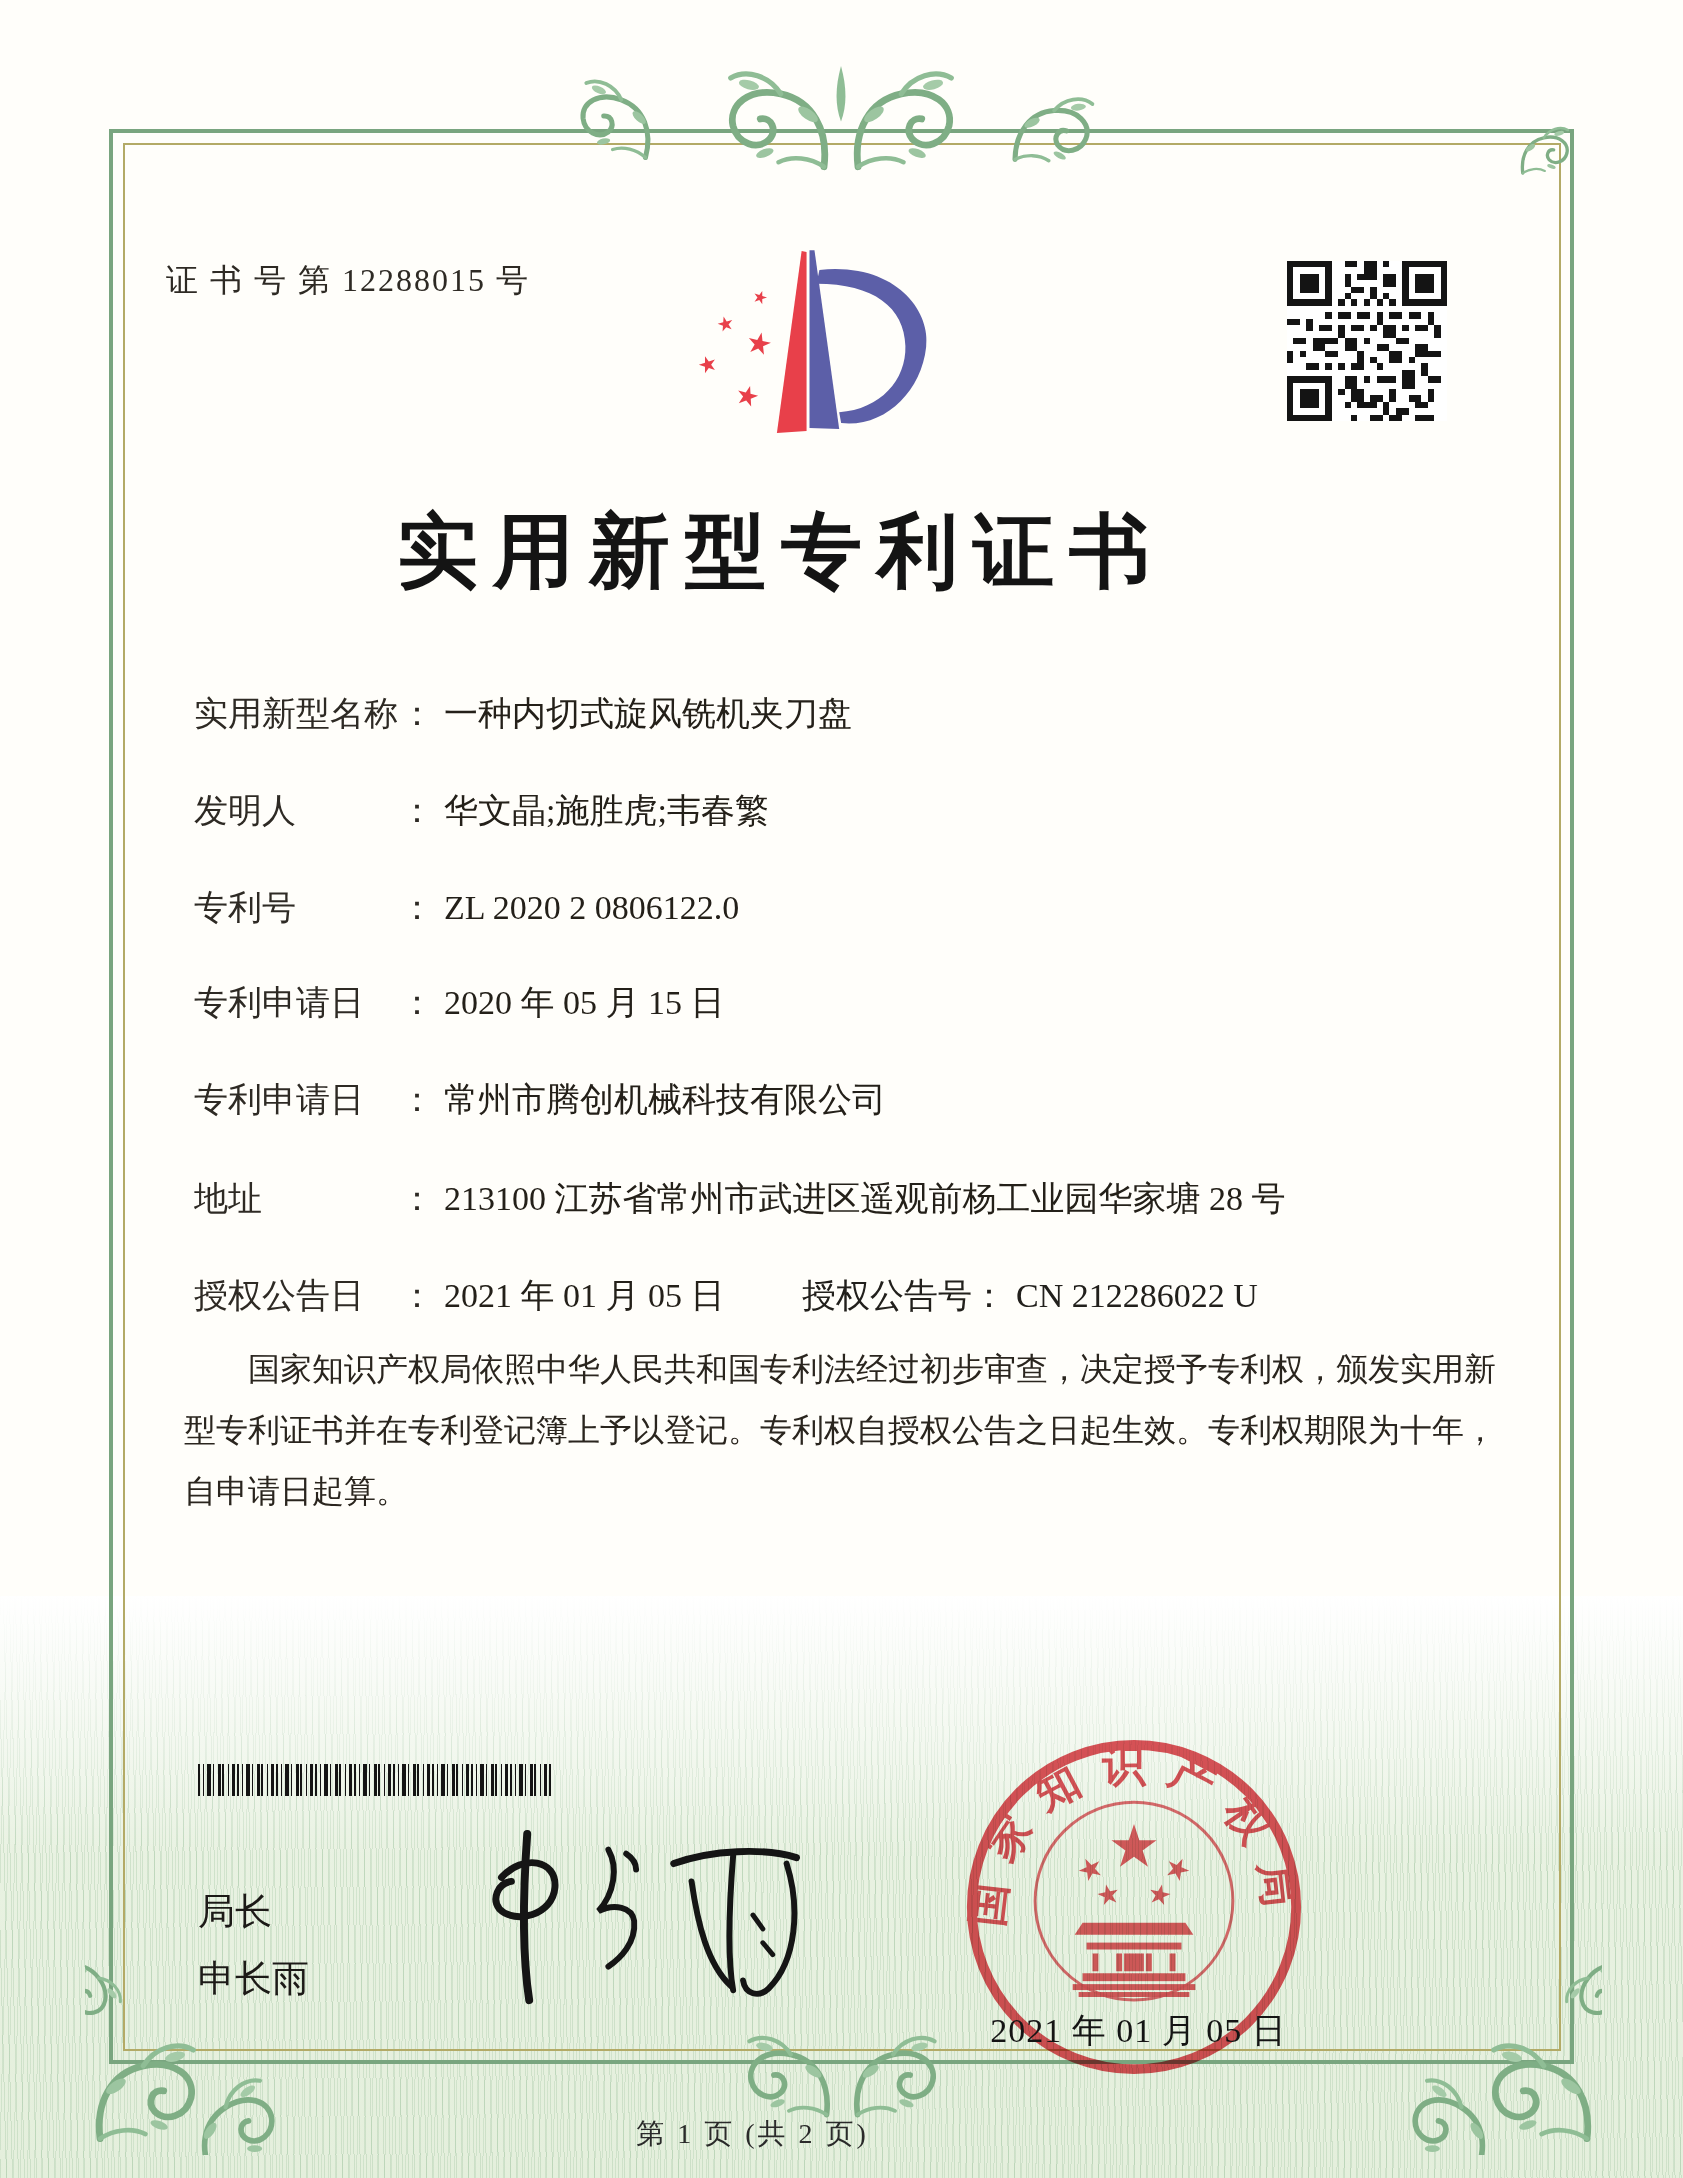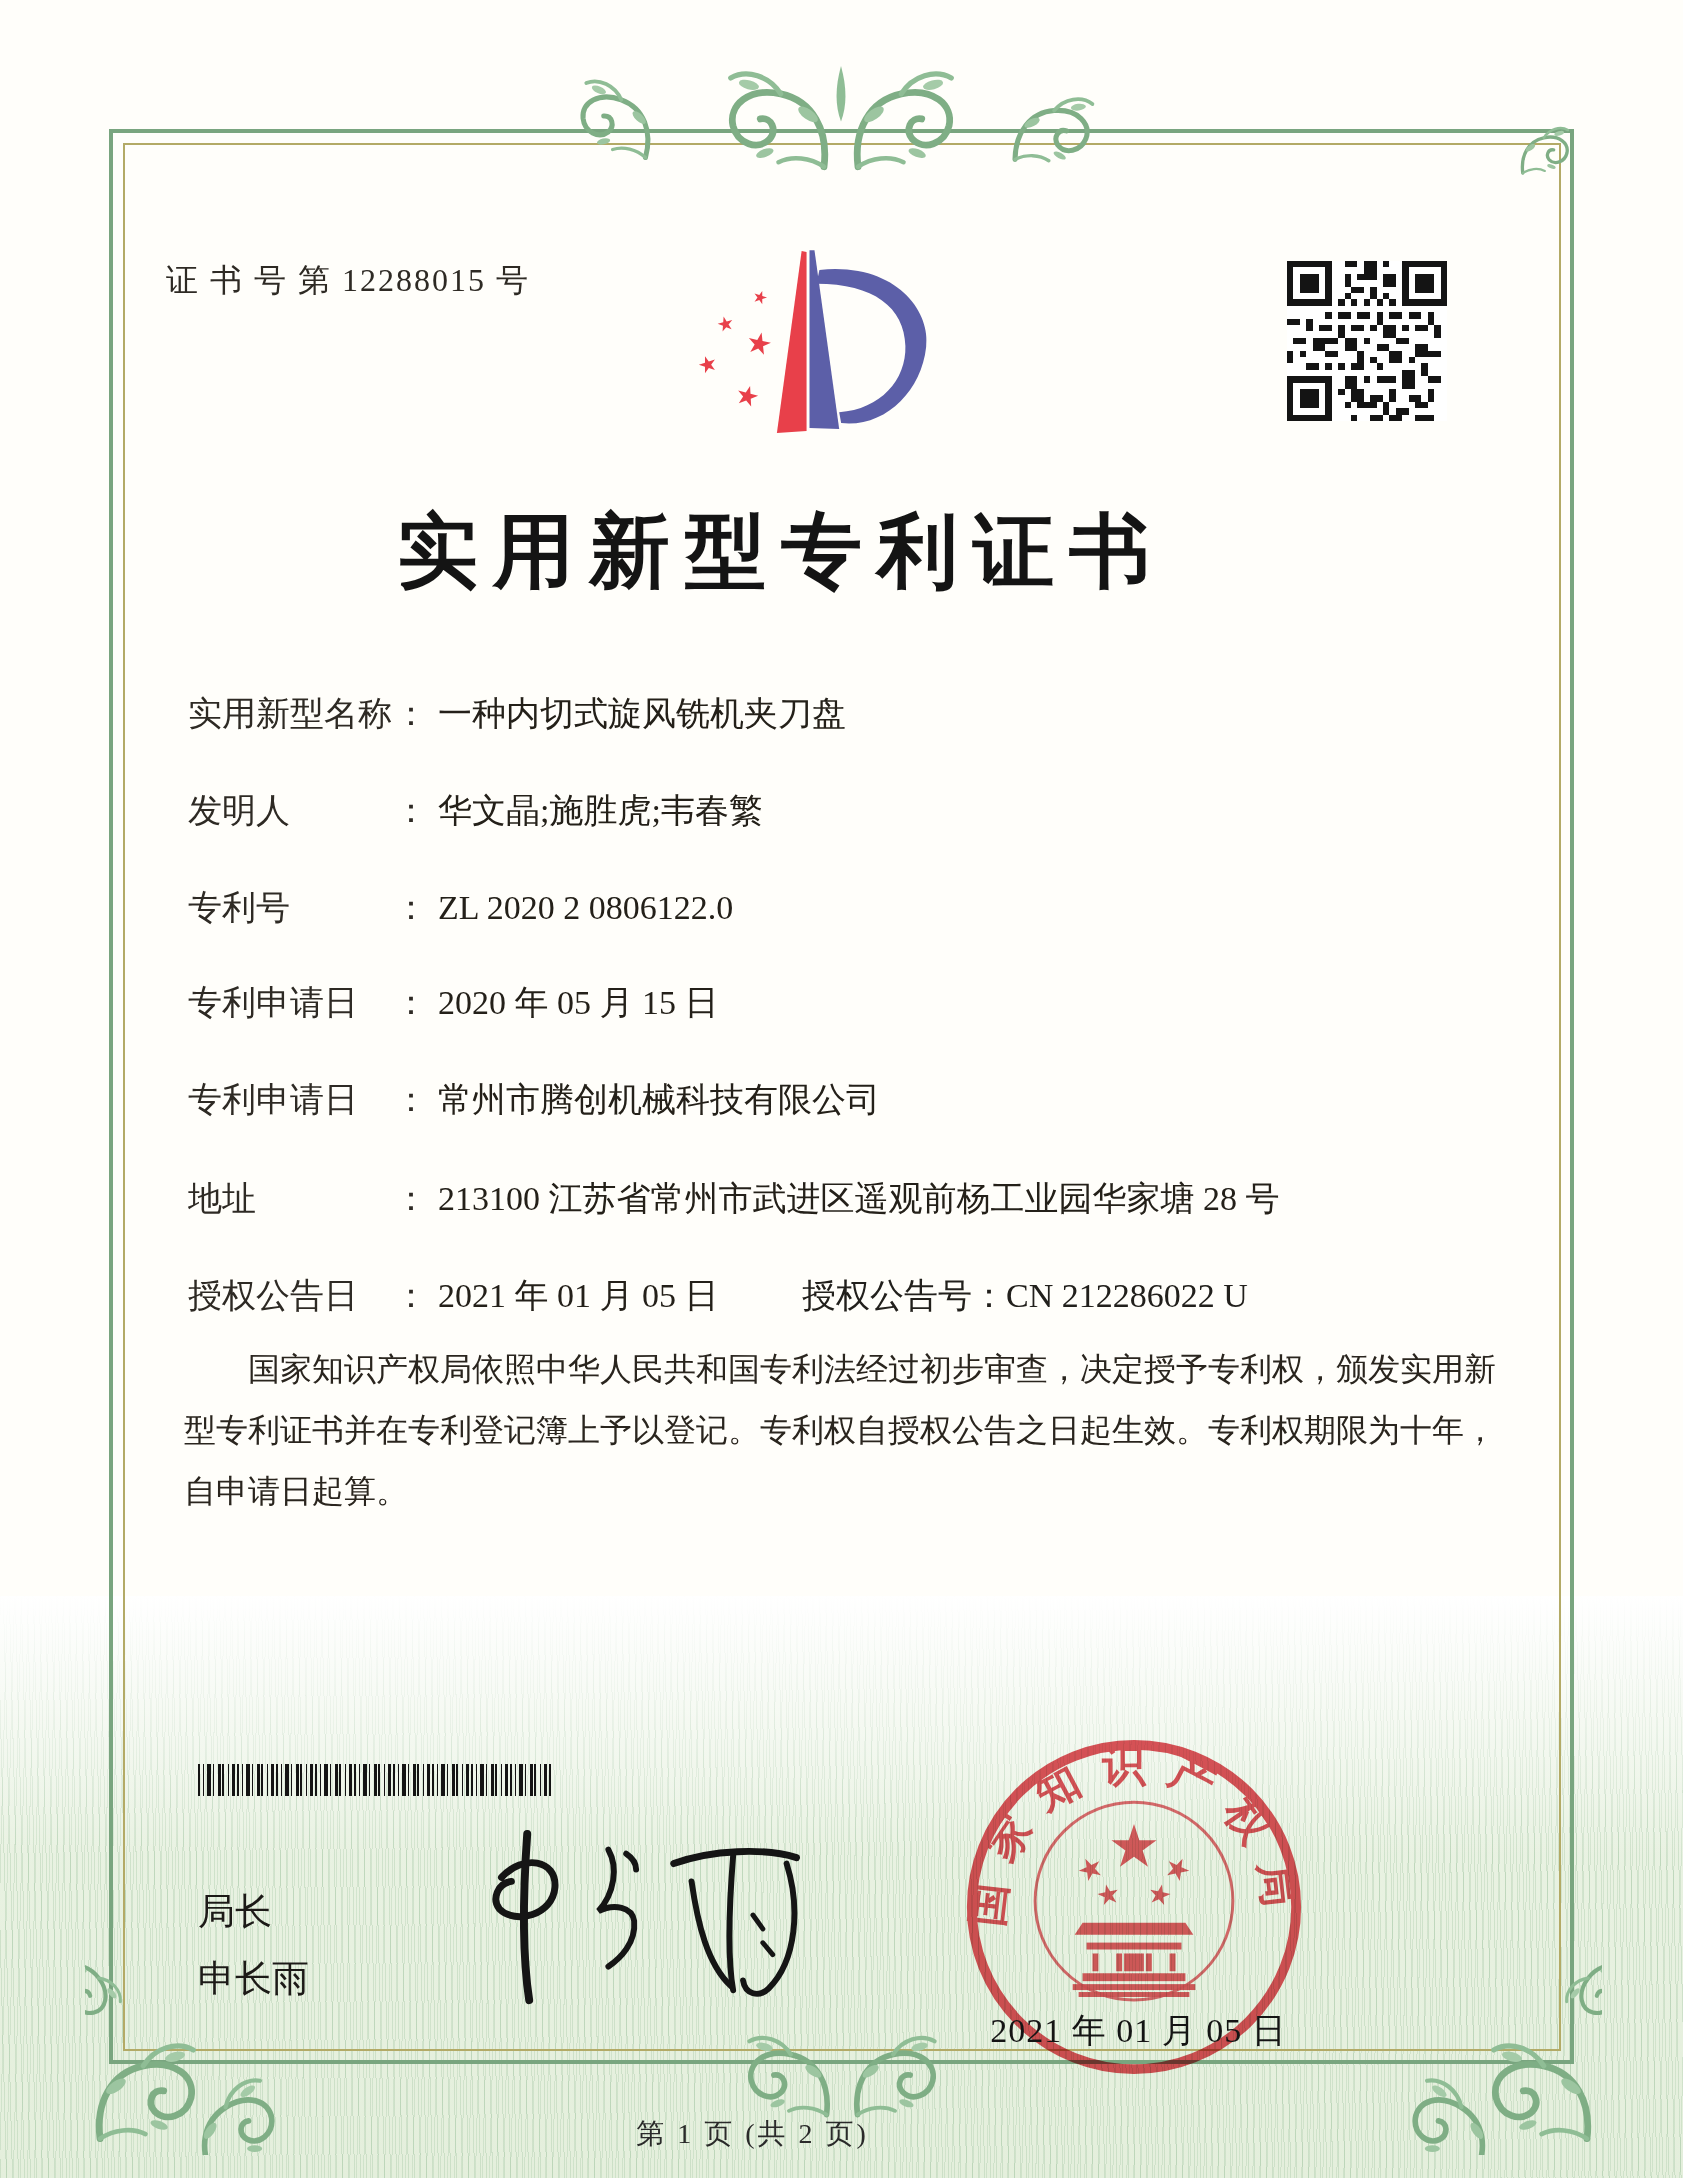--- a/index.html
+++ b/index.html
@@ -23,21 +23,21 @@
 
   .ornament{z-index:3;}
 
   
   .cert-no{left:166px;top:259px;font-size:32px;letter-spacing:2px;color:#2e2a24;z-index:4;}
   .logo{left:686px;top:244px;width:252px;height:203px;z-index:4;}
   .qr{left:1287px;top:261px;width:160px;height:160px;z-index:4;}
   .title{left:381px;top:498px;font-size:81px;font-weight:700;letter-spacing:15px;color:#141414;z-index:4;white-space:nowrap;margin-left:16px;}
 
   
-  .field-row{left:188px;width:1317px;height:44px;z-index:4;font-size:34px;white-space:nowrap;}
+  .field-row{left:194px;width:1317px;height:44px;z-index:4;font-size:34px;white-space:nowrap;}
   .flabel{display:inline-block;width:206px;height:42px;line-height:42px;overflow:hidden;
           text-align:justify;text-align-last:justify;text-justify:inter-character;vertical-align:top;color:#2e2a24;}
   .flabel::after{content:"";display:inline-block;width:100%;height:0;}
   .fcolon{display:inline-block;vertical-align:top;line-height:42px;color:#2e2a24;}
   .fvalue{display:inline-block;vertical-align:top;line-height:42px;margin-left:10px;color:#242019;}
   .grant-right{left:802px;top:1275px;font-size:34px;line-height:42px;z-index:4;white-space:nowrap;}
 
   
   .bodytext{left:184px;top:1339px;width:1323px;z-index:4;font-size:32px;line-height:61px;color:#2a251e;}
   .bodytext p{margin:0;text-indent:2em;}
@@ -231,21 +231,21 @@
 <div class="abs field-row" style="top:1079px">
   <span class="flabel">专利申请日</span><span class="fcolon">：</span><span class="fvalue">常州市腾创机械科技有限公司</span>
 </div>
 <div class="abs field-row" style="top:1178px">
   <span class="flabel">地址</span><span class="fcolon">：</span><span class="fvalue">213100 江苏省常州市武进区遥观前杨工业园华家塘 28 号</span>
 </div>
 <div class="abs field-row" style="top:1275px">
   <span class="flabel">授权公告日</span><span class="fcolon">：</span><span class="fvalue">2021 年 01 月 05 日</span>
 </div>
 <div class="abs grant-right serif">
-  <span>授权公告号</span><span>：</span><span style="">CN 212286022 U</span>
+  <span>授权公告号</span><span>：</span><span style="margin-left:10px">CN 212286022 U</span>
 </div>
 
 <div class="abs bodytext serif">
   <p>国家知识产权局依照中华人民共和国专利法经过初步审查，决定授予专利权，颁发实用新型专利证书并在专利登记簿上予以登记。专利权自授权公告之日起生效。专利权期限为十年，自申请日起算。</p>
 </div>
 
 <div class="abs barcode"></div>
 
 <div class="abs signer-title sans">局长</div>
 <div class="abs signer-name sans">申长雨</div>

